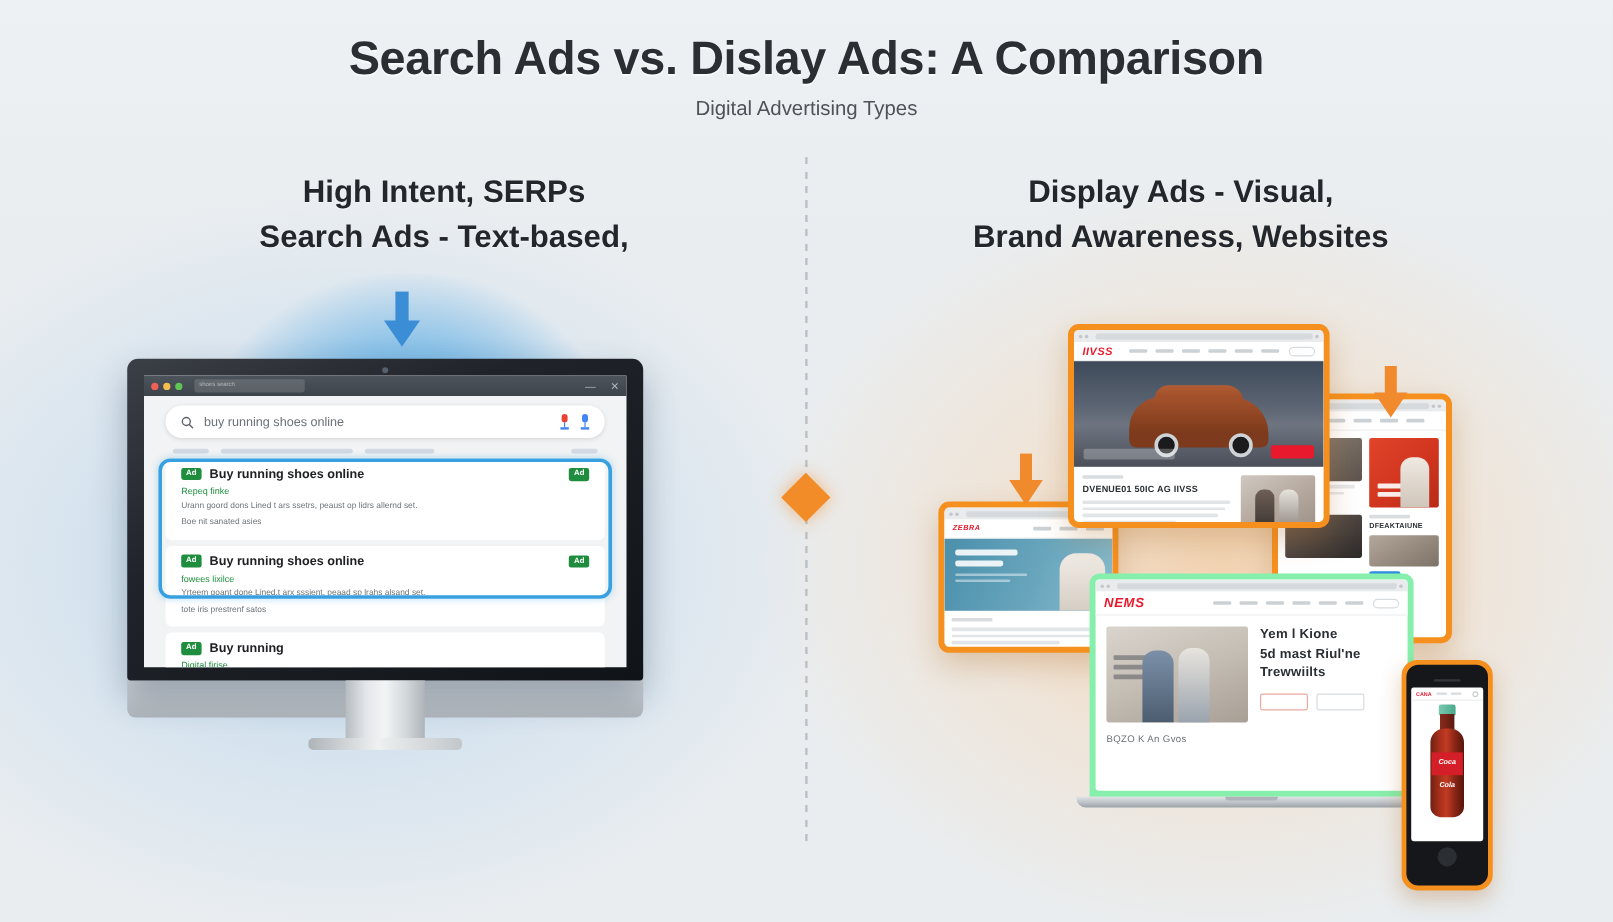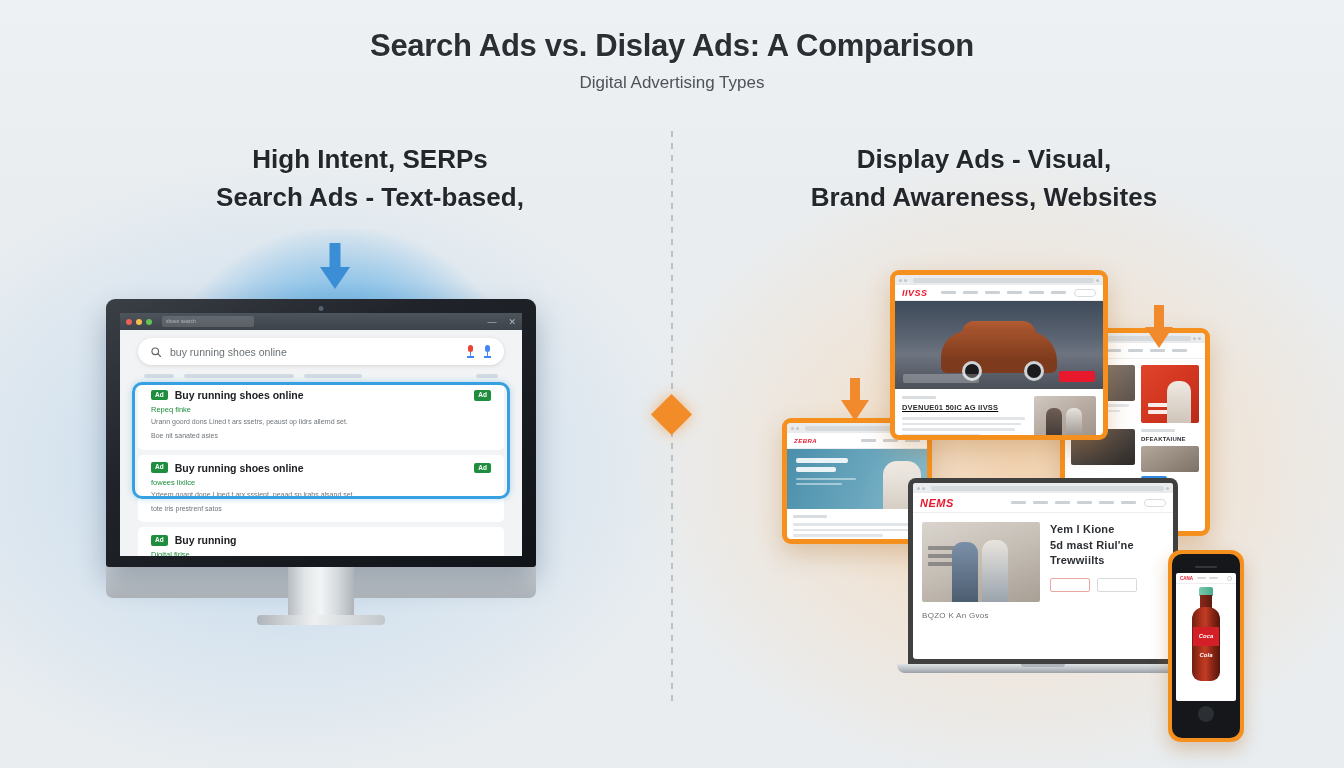--- a/index.html
+++ b/index.html
@@ -23,21 +23,21 @@
   }
   #glow-top {
     position:absolute; left:0; top:0; width:1344px; height:200px;
     background:linear-gradient(180deg,#eef1f4 0%, #e9edf0 100%);
     pointer-events:none;
   }
 
   
   .header { position:absolute; left:0; top:28px; width:1344px; text-align:center; z-index:8; }
   .title {
-    font-size:31px; font-weight:bold; color:#2b2f33; letter-spacing:-0.3px;
+    font-size:39px; font-weight:bold; color:#2b2f33; letter-spacing:-0.3px;
     text-shadow:0 1px 1px rgba(255,255,255,0.7);
   }
   .subtitle { font-size:17px; color:#4d5358; margin-top:9px; }
 
   
   .sec-head {
     position:absolute; top:140px; z-index:8; text-align:center;
     font-size:26px; font-weight:bold; color:#23272b; line-height:1.48;
     text-shadow:0 1px 1px rgba(255,255,255,0.6);
   }
@@ -188,21 +188,21 @@
   }
   .car-roof {
     position:absolute; left:32%; bottom:48px; width:36%; height:20px;
     background:linear-gradient(180deg,#b35c33,#8d4422); border-radius:12px 14px 0 0;
   }
   .car-wheel { position:absolute; bottom:8px; width:20px; height:20px; border-radius:50%; background:#1b1b1d; border:3px solid #cfd3d6; }
   .hero-cta { position:absolute; right:8px; bottom:7px; width:36px; height:11px; border-radius:2px; background:#e8192c; }
   .hero-cap { position:absolute; left:8px; bottom:6px; width:76px; height:9px; background:rgba(255,255,255,0.25); border-radius:2px; }
 
   .art-block { display:flex; padding:7px; gap:7px; }
-  .art-text { flex:1;text-decoration:underline; }
+  .art-text { flex:1; }
   .art-kicker { width:34px; height:3px; background:#d9dde0; border-radius:1px; }
   .art-head { font-size:7.5px; font-weight:bold; color:#2b2f33; margin-top:4px; letter-spacing:0.2px; }
   .art-lines { margin-top:5px; }
   .art-lines span { display:block; height:2.5px; border-radius:1px; background:#e2e5e8; margin-bottom:3px; }
   .art-thumb {
     width:62px; height:46px; border-radius:2px;
     background:linear-gradient(150deg,#cfc8c1 0%, #b9ada3 45%, #9b8f86 100%);
     position:relative; overflow:hidden;
   }
   .fig { position:absolute; bottom:0; width:16px; height:34px; background:linear-gradient(180deg,#6e5f57,#3b332f); border-radius:7px 7px 0 0; }
@@ -228,21 +228,21 @@
   .mag-red .mfig { position:absolute; right:8px; bottom:0; width:24px; height:42px; background:linear-gradient(180deg,#efe9e2,#cfc5ba); border-radius:10px 10px 0 0; }
   .mag-red .mtxt { position:absolute; left:7px; bottom:16px; width:34px; height:4px; background:rgba(255,255,255,0.9); border-radius:1px; }
   .mag-red .mtxt2 { position:absolute; left:7px; bottom:9px; width:26px; height:4px; background:rgba(255,255,255,0.9); border-radius:1px; }
   .mag-card { width:64px; }
   .mag-thumb { height:36px; border-radius:2px; background:linear-gradient(150deg,#8e8277,#5d544d); }
   .mag-lines span { display:block; height:2.5px; border-radius:1px; background:#e4e7ea; margin-top:3px; }
   .mag-btn { width:26px; height:8px; border-radius:2px; background:#2e8ce0; margin-top:4px; }
 
   
   #laptop { position:absolute; left:148px; top:228px; width:270px; z-index:9; }
-  #laptop-lid { background:#404040; padding:5px 5px 5px 5px; border-radius:8px 8px 0 0; }
+  #laptop-lid { background:#86efac; padding:5px 5px 5px 5px; border-radius:8px 8px 0 0; }
   #laptop-screen { background:#fff; border-radius:3px; overflow:hidden; height:176px; }
   #laptop-base {
     width:292px; height:9px; margin-left:-11px; border-radius:0 0 8px 8px;
     background:linear-gradient(180deg,#dfe3e6 0%, #b8bec3 60%, #9aa1a7 100%);
   }
   #laptop-notch { width:44px; height:3px; margin:0 auto; border-radius:0 0 3px 3px; background:#aeb4b9; }
 
   .promo { display:flex; padding:9px; gap:10px; }
   .promo-img {
     width:118px; height:80px; border-radius:2px; position:relative; overflow:hidden;

